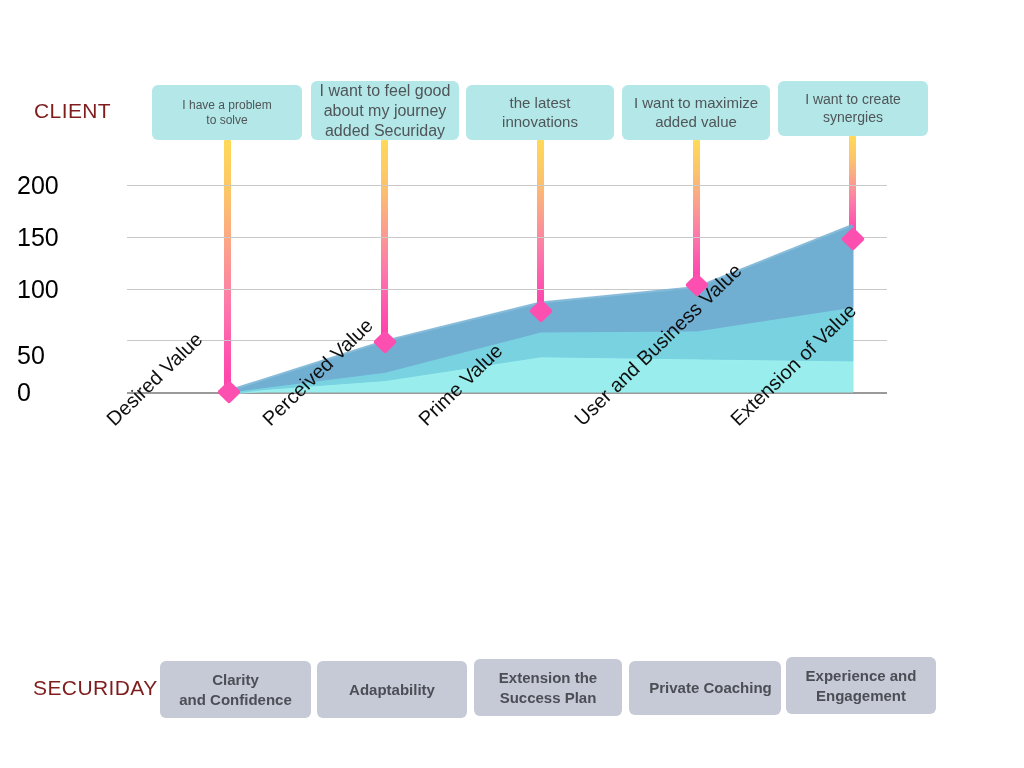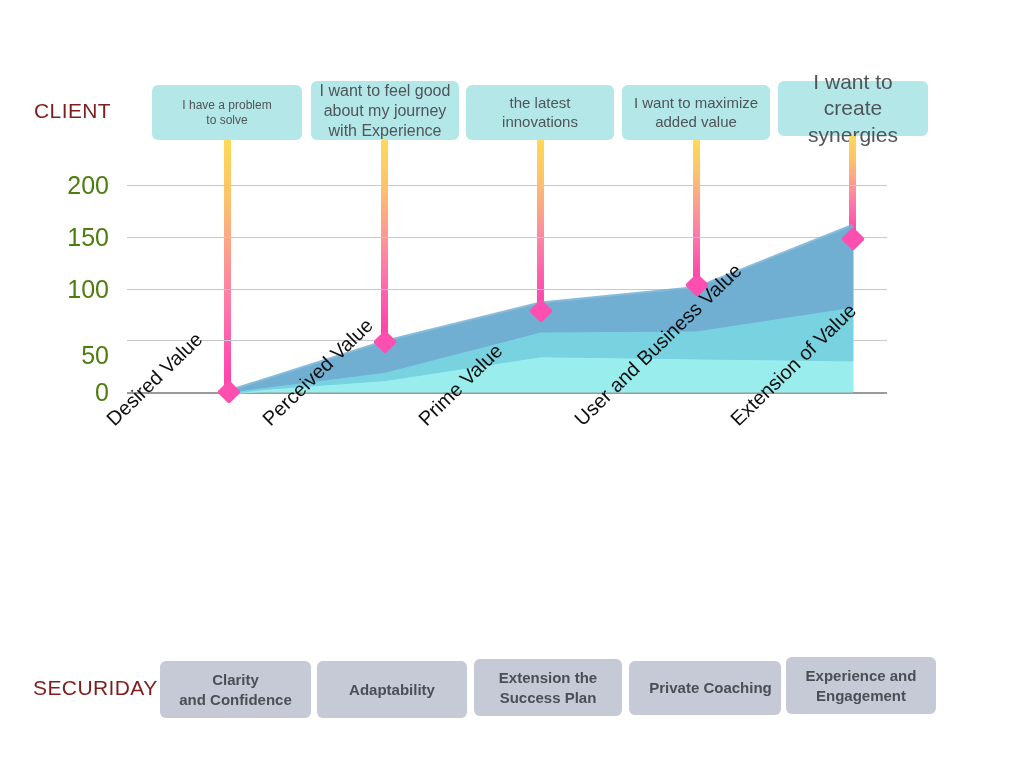--- a/index.html
+++ b/index.html
@@ -92,22 +92,21 @@
     position: absolute;
     left: 0;
     width: 760px;
     height: 2px;
     background: #9a9a9a;
   }
   .ytick-wrap {
     position: absolute;
     left: -110px;
     width: 92px;
-    text-align: right;
-    color: #4d7c0f;
+    color: #000000;
     font-size: 25px;
     transform: translateY(-50%);
   }
   .xtick {
     position: absolute;
     font-size: 20px;
     color: #0f0f0f;
     white-space: nowrap;
     transform-origin: left top;
     transform: rotate(-44deg);
@@ -143,38 +142,38 @@
         <div>
           <span>I have a problem</span>
           <span>to solve</span>
         </div>
       </div>
       <div class="stem" style="left: 224px; top: 140px; height: 253px;"></div>
       <div class="callout" style="left: 311px; top: 81px; width: 148px; height: 59px; font-size: 16px;">
         <div>
           <span>I want to feel good</span>
           <span>about my journey</span>
-          <span>with Experience</span>
+          <span>added Securiday</span>
         </div>
       </div>
       <div class="stem" style="left: 381px; top: 140px; height: 200px;"></div>
       <div class="callout" style="left: 466px; top: 85px; width: 148px; height: 55px; font-size: 15px;">
         <div>
           <span>the latest innovations</span>
         </div>
       </div>
       <div class="stem" style="left: 537px; top: 140px; height: 172px;"></div>
       <div class="callout" style="left: 622px; top: 85px; width: 148px; height: 55px; font-size: 15px;">
         <div>
           <span>I want to maximize</span>
           <span>added value</span>
         </div>
       </div>
       <div class="stem" style="left: 693px; top: 140px; height: 145px;"></div>
-      <div class="callout" style="left: 778px; top: 81px; width: 150px; height: 55px; font-size: 21px;">
+      <div class="callout" style="left: 778px; top: 81px; width: 150px; height: 55px; font-size: 14px;">
         <div>
           <span>I want to create</span>
           <span>synergies</span>
         </div>
       </div>
       <div class="stem" style="left: 849px; top: 136px; height: 103px;"></div>
     </div>
 
   <div id="plot">
     <div id="grid-layer">

